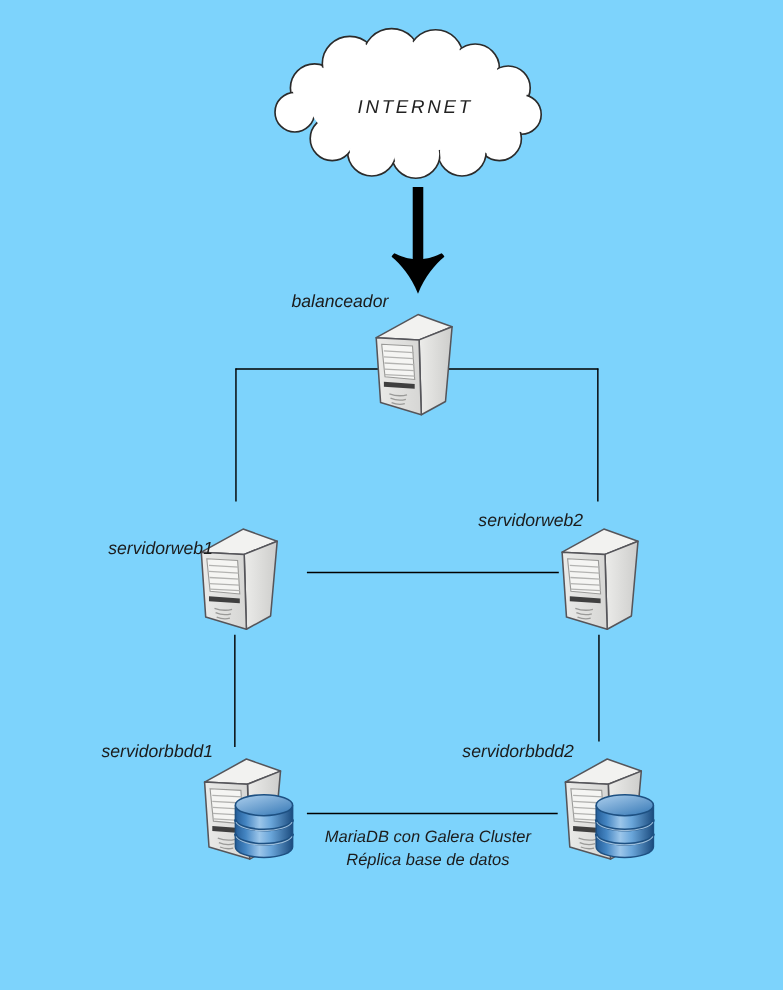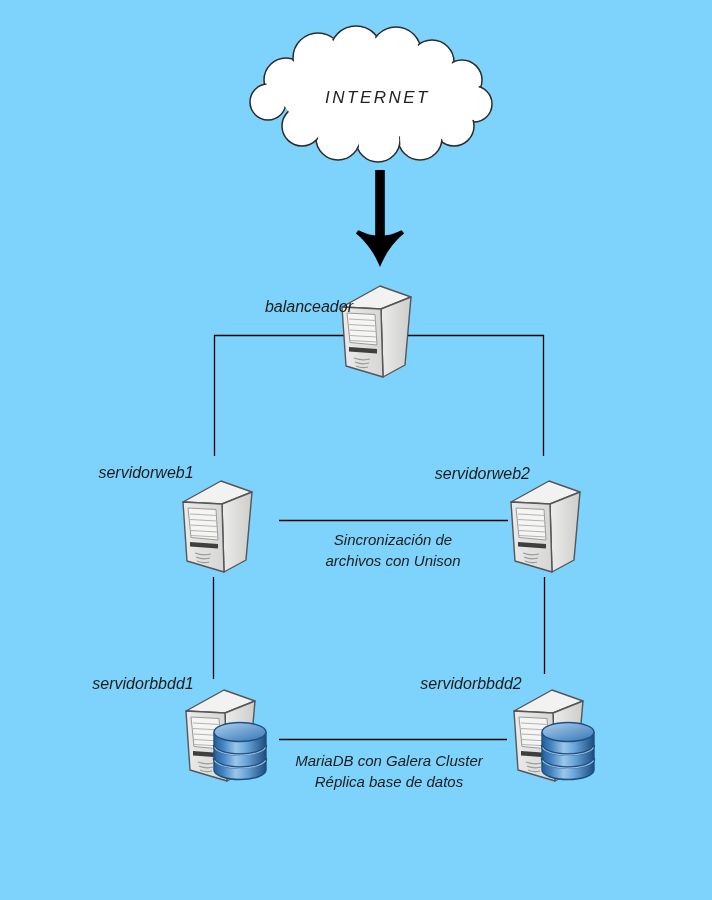--- a/index.html
+++ b/index.html
@@ -134,33 +134,29 @@
     <use href="#serverTower" x="506" y="476"></use>
     <use href="#serverTower" x="181" y="685"></use>
     <use href="#serverTower" x="509" y="685"></use>
 
     <use href="#dbCylinder" x="212" y="720"></use>
     <use href="#dbCylinder" x="540" y="720"></use>
   </svg>
 
   <div class="lbl lbl-internet" style="left:300px; top:88px; width:155px;">INTERNET</div>
 
-  <div class="lbl lbl-node" style="left:240px; top:266px; width:113px; text-align:right;margin-top:32px;">balanceador</div>
+  <div class="lbl lbl-node" style="left:240px; top:266px; width:113px; text-align:right;">balanceador</div>
 
-  <div class="lbl lbl-node" style="left:90px; top:464px; width:112px;">servidorweb1</div>
+  <div class="lbl lbl-node" style="left:90px; top:491px; width:112px;">servidorweb1</div>
 
   <div class="lbl lbl-node" style="left:418px; top:465px; width:112px;text-align:right;">servidorweb2</div>
 
   <div class="lbl lbl-node" style="left:84px; top:675px; width:118px;">servidorbbdd1</div>
 
   <div class="lbl lbl-node" style="left:412px; top:675px; width:118px;">servidorbbdd2</div>
 
-  <div class="lbl lbl-note" style="left:293px; top:529px; width:200px;">
-    <div>Sincronización de</div>
-    <div>archivos con Unison</div>
-  </div>
 
   <div class="lbl lbl-note" style="left:264px; top:750px; width:250px;">
     <div>MariaDB con Galera Cluster</div>
     <div>Réplica base de datos</div>
   </div>
 
 </div>
 
 </body></html>

